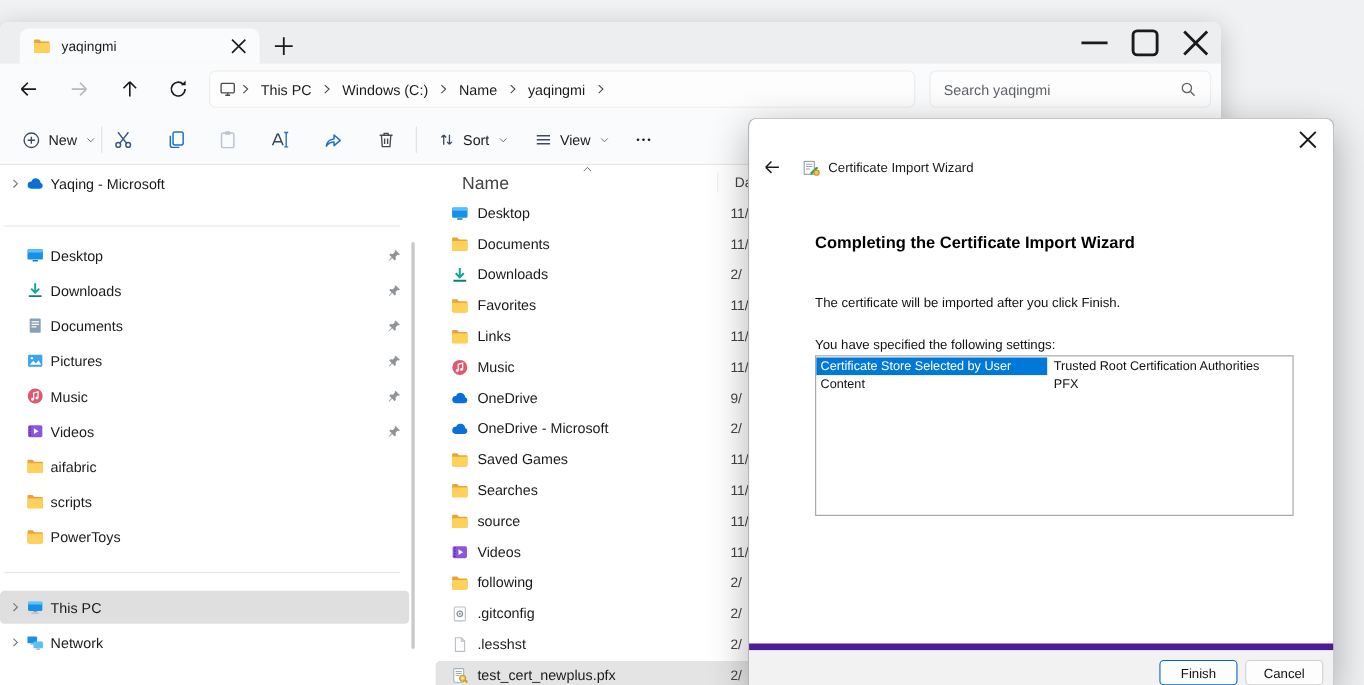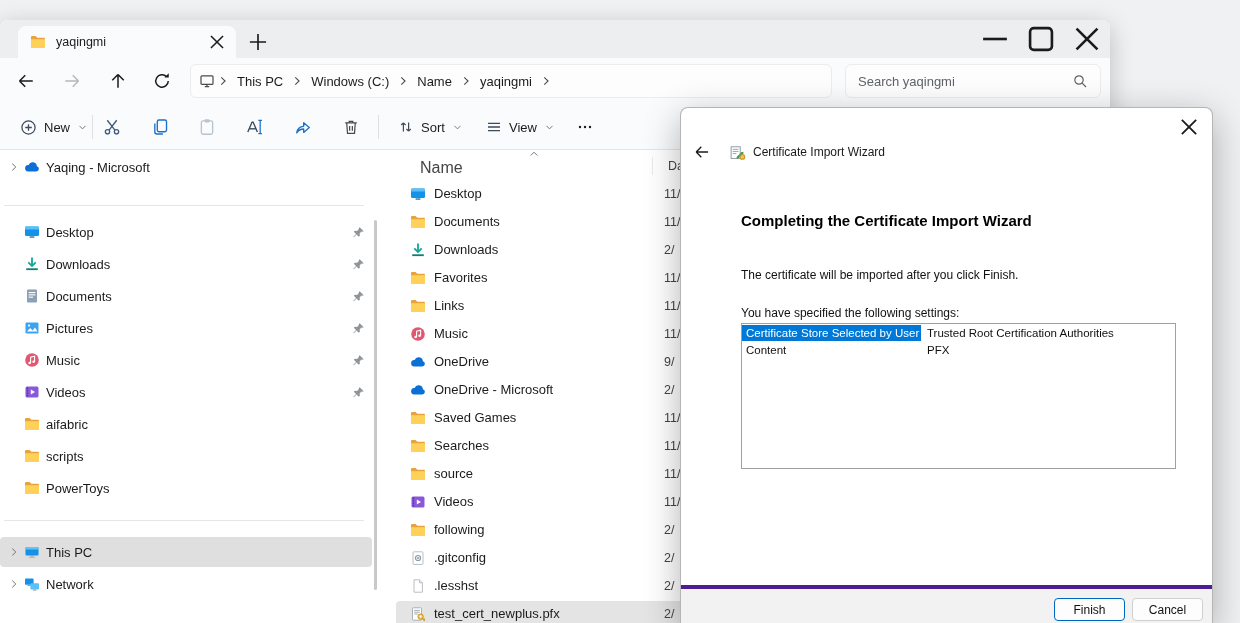--- a/index.html
+++ b/index.html
@@ -72,24 +72,24 @@
   .wz-close { position:absolute; right:10px; top:6px; width:26px; height:26px; display:flex; align-items:center; justify-content:center; border-radius:4px; }
   .wz-head { position:absolute; left:12px; top:34px; height:20px; display:flex; align-items:center; }
   .wz-back { width:18px; height:18px; margin-right:18px; }
   .wz-appicon { width:17px; height:17px; margin-right:7px; }
   .wz-title { font-size:12px; color:#1a1a1a; }
   .wz-heading { position:absolute; left:60px; top:104px; font-size:15px; font-weight:bold; color:#000; }
   .wz-intro { position:absolute; left:60px; top:160px; font-size:12px; color:#111; }
   .wz-setlabel { position:absolute; left:60px; top:198px; font-size:12px; color:#111; }
   .wz-table { position:absolute; left:60px; top:215px; width:435px; height:146px; border:1px solid #a0a0a0; background:#fff; overflow:hidden; }
   .wz-trow { display:flex; height:17px; align-items:center; }
-  .wz-key { width:179px; font-size:11.5px; color:#111; padding-left:4px; height:16px; line-height:16px; white-space:nowrap; }
+  .wz-key { width:210px; font-size:11.5px; color:#111; padding-left:4px; height:16px; line-height:16px; white-space:nowrap; }
   .wz-key.hl { background:#0078d7; color:#fff; }
   .wz-val { flex:1; font-size:11.5px; color:#111; padding-left:6px; white-space:nowrap; }
-  .wz-footer { position:absolute; left:0; bottom:0; width:100%; height:38px; background:#f2f2f2; border-top:4px solid #4c1d95; }
+  .wz-footer { position:absolute; left:0; bottom:0; width:100%; height:38px; background:#f2f2f2; border-top:6px solid #4c1d95; }
   .wz-btn { position:absolute; top:9px; width:71px; height:23px; font-size:12px; color:#111; background:#fdfdfd;
             border:1px solid #d0d0d0; border-radius:4px; display:flex; align-items:center; justify-content:center; }
   .wz-btn.primary { border-color:#0067c0; }
 </style>
 </head>
 <body>
 
 <div id="root">
 
   <div id="explorer">

